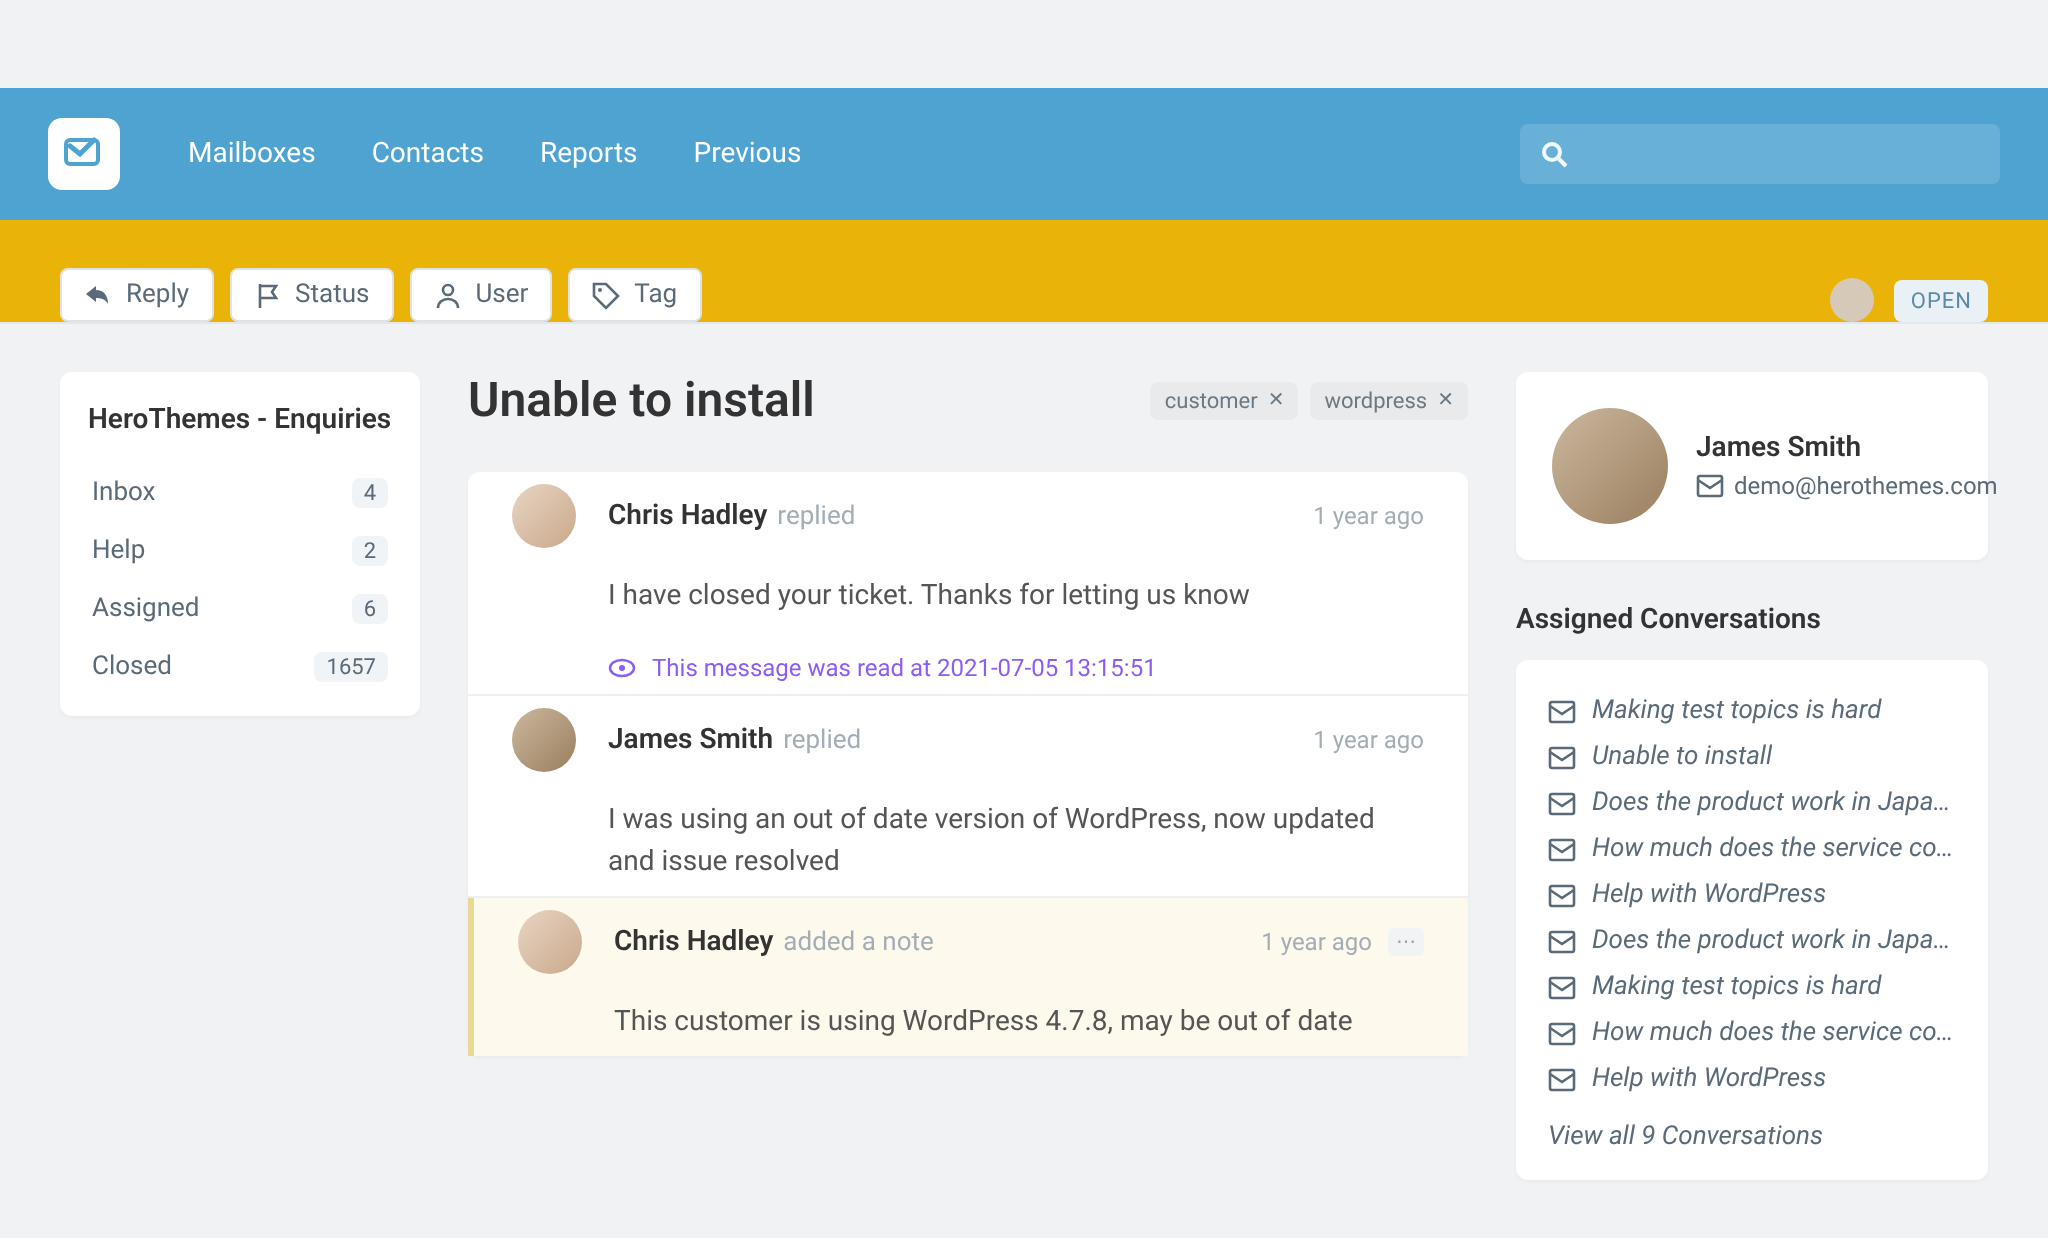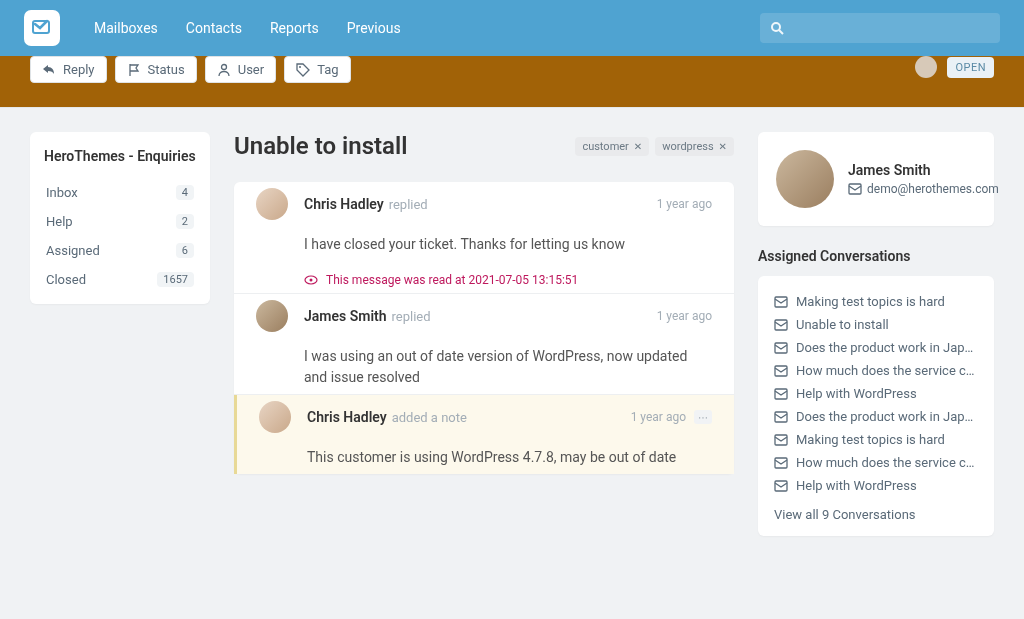--- a/index.html
+++ b/index.html
@@ -1,27 +1,27 @@
 <!DOCTYPE html>
 <html><head>
 <meta charset="utf-8">
 <style>
 * { margin: 0; padding: 0; box-sizing: border-box; }
 body { font-family: -apple-system, BlinkMacSystemFont, "Segoe UI", Roboto, sans-serif; background: #f0f2f4; width: 1024px; height: 619px; overflow: hidden; }
 
 
-.top-header { background: #4fa3d1; height: 56px; display: flex; align-items: center; padding: 0 24px; }
+.top-header { background: #4fa3d1; height: 66px; display: flex; align-items: center; padding: 0 24px; margin-top: 44px; }
 .logo-box { width: 36px; height: 36px; background: #fff; border-radius: 7px; display: flex; align-items: center; justify-content: center; margin-right: 34px; }
 .nav-items { display: flex; gap: 28px; }
 .nav-link { color: #fff; font-size: 14px; cursor: pointer; }
 .search-wrap { margin-left: auto; width: 240px; height: 30px; background: rgba(255,255,255,0.15); border-radius: 4px; display: flex; align-items: center; padding: 0 10px; }
 .search-wrap svg { opacity: .9; }
 
 
-.toolbar { background: #a16207; height: 52px; display: flex; align-items: flex-start; padding: 0 30px; border-bottom: 1px solid #e5e8ea; }
+.toolbar { background: #eab308; height: 52px; display: flex; align-items: flex-end; padding: 0 30px; border-bottom: 1px solid #e5e8ea; }
 .tbtn { display: flex; align-items: center; gap: 7px; border: 1px solid #dfe3e6; border-radius: 4px; padding: 5px 11px; margin-right: 8px; color: #5a6a78; font-size: 13px; cursor: pointer; background: #fff; }
 .tbtn svg { width: 14px; height: 14px; }
 .toolbar-right { margin-left: auto; display: flex; align-items: center; gap: 10px; }
 .mini-avatar { width: 22px; height: 22px; border-radius: 50%; background: #d7c9b8; }
 .badge-open { background: #eaf1f6; color: #5a8aa5; font-size: 11px; letter-spacing: .5px; padding: 4px 8px; border-radius: 4px; }
 
 
 .page { display: flex; padding: 24px 30px; gap: 24px; }
 .col-left { width: 180px; }
 .col-mid { flex: 1; }
@@ -47,30 +47,30 @@
 .msg.note { background: #fdf9ec; border-left: 3px solid #e8d996; }
 .msg-top { display: flex; align-items: center; }
 .avatar { width: 32px; height: 32px; border-radius: 50%; background: #d7c9b8; margin-right: 16px; flex-shrink: 0; background-size: cover; }
 .avatar.chris { background: linear-gradient(135deg,#e8d5c4,#c9a88a); }
 .avatar.james { background: linear-gradient(135deg,#cbb89e,#9a7e5f); }
 .msg-name { font-weight: 600; color: #333; font-size: 14px; }
 .msg-action { color: #a3adb6; font-size: 13px; margin-left: 5px; }
 .msg-time { margin-left: auto; color: #a3adb6; font-size: 12px; }
 .more-dots { margin-left: 8px; background: #f1f3f5; border-radius: 3px; width: 18px; height: 14px; display: flex; align-items: center; justify-content: center; color: #9aa4ad; font-size: 10px; cursor: pointer; }
 .msg-body { margin-left: 48px; margin-top: 14px; color: #555; font-size: 14px; line-height: 1.5; }
-.read-row { margin-left: 48px; margin-top: 18px; display: flex; align-items: center; gap: 8px; color: #be185d; font-size: 12px; }
+.read-row { margin-left: 48px; margin-top: 18px; display: flex; align-items: center; gap: 8px; color: #8b5cf6; font-size: 12px; }
 
 
 .cust-card { background: #fff; border-radius: 6px; padding: 18px; display: flex; gap: 14px; box-shadow: 0 1px 2px rgba(0,0,0,.04); align-items: center; }
 .big-avatar { width: 58px; height: 58px; border-radius: 50%; background: linear-gradient(135deg,#cbb89e,#9a7e5f); flex-shrink: 0; }
 .cust-name { font-weight: 600; color: #333; font-size: 14px; margin-bottom: 4px; }
 .cust-email { display: flex; align-items: center; gap: 5px; color: #5a6a78; font-size: 12px; }
 
 .prev-title { font-size: 14px; font-weight: 600; color: #333; margin: 22px 0 12px; }
-.prev-card { background: #fff; border-radius: 6px; padding: 14px 16px; box-shadow: 0 1px 2px rgba(0,0,0,.04); }
+.prev-card { background: #fff; border-radius: 6px; padding: 14px 16px; box-shadow: 0 1px 2px rgba(0,0,0,.04); font-style: italic; }
 .prev-item { display: flex; align-items: center; gap: 8px; color: #5a6a78; font-size: 13px; padding: 4px 0; cursor: pointer; }
 .prev-item svg { flex-shrink: 0; }
 .prev-item-label { white-space: nowrap; overflow: hidden; text-overflow: ellipsis; }
 .view-all { color: #5a6a78; font-size: 13px; margin-top: 10px; cursor: pointer; }
 
 .icon { width: 14px; height: 14px; }
 </style>
 </head>
 <body>
 

